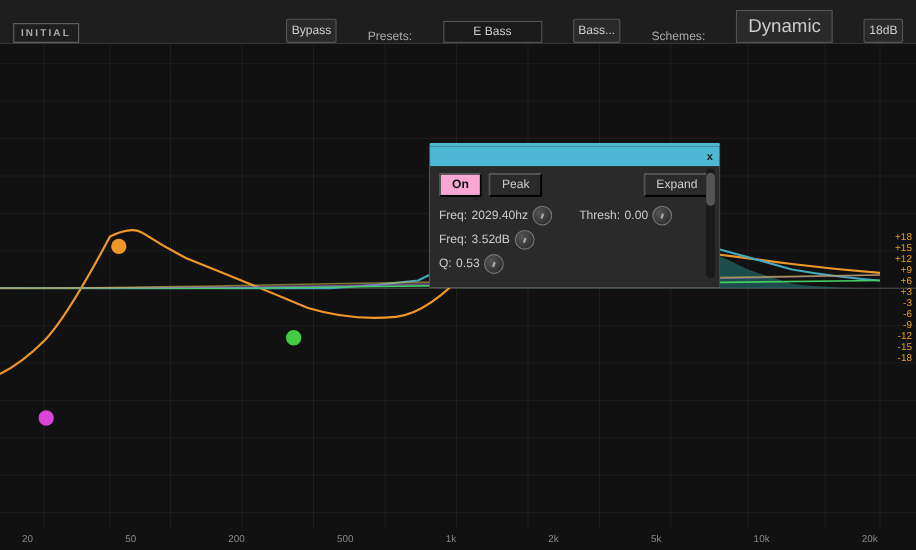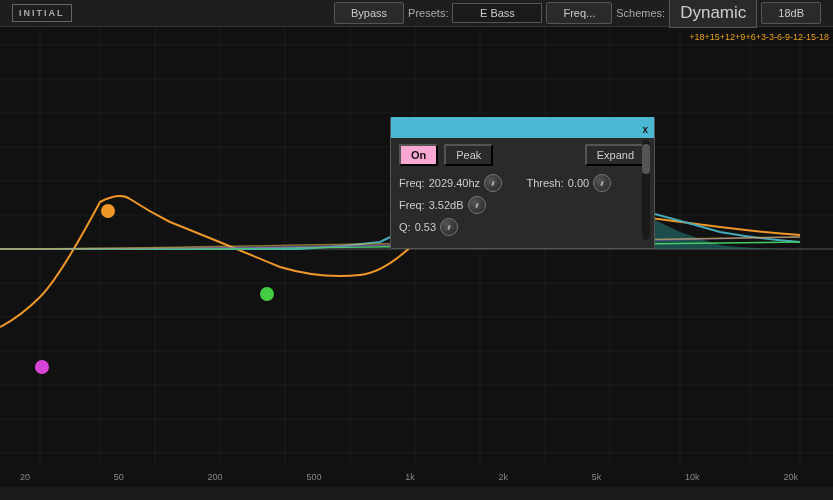--- a/index.html
+++ b/index.html
@@ -8,47 +8,47 @@
       height: 500px;
       background: #1a1a1a;
       font-family: 'Arial', sans-serif;
       overflow: hidden;
       position: relative;
     }
 
     
     #header {
       width: 100%;
-      height: 27px;
+      height: 40px;
       background: #1e1e1e;
       border-bottom: 1px solid #333;
       display: flex;
-      align-items: center;
+      align-items: flex-end;
       padding: 0 12px;
-      gap: 4px;
+      gap: 28px;
       position: relative;
       z-index: 10;
     }
 
     #logo {
       border: 1px solid #666;
       padding: 3px 6px;
       color: #aaa;
       font-size: 9px;
       letter-spacing: 2px;
       font-weight: bold;
     }
 
     .header-spacer { flex: 1; }
 
     .header-btn {
       background: #2a2a2a;
       border: 1px solid #555;
       color: #ccc;
-      padding: 4px 16px;
+      padding: 4px 4px;
       font-size: 11px;
       cursor: pointer;
       border-radius: 2px;
     }
 
     .header-label {
       color: #aaa;
       font-size: 11px;
     }
 
@@ -81,22 +81,22 @@
     }
 
     
     #db-scale {
       position: absolute;
       right: 0;
       top: 0;
       width: 35px;
       height: 100%;
       display: flex;
-      flex-direction: row;
-      justify-content: flex-end;
+      flex-direction: column;
+      justify-content: center;
       padding: 5px 4px;
     }
 
     .db-label {
       color: #e8a020;
       font-size: 9px;
       text-align: right;
     }
 
     
@@ -250,21 +250,21 @@
   </style>
 </head>
 <body>
 
 <div id="header">
   <div id="logo">INITIAL</div>
   <div class="header-spacer"></div>
   <button class="header-btn">Bypass</button>
   <span class="header-label">Presets:</span>
   <input class="header-input" value="E Bass" style="">
-  <button class="header-btn">Freq...</button>
+  <button class="header-btn">Bass...</button>
   <span class="header-label">Schemes:</span>
   <button class="header-dropdown">Dynamic</button>
   <button class="header-btn">18dB</button>
 </div>
 
 <div id="eq-area">
 
   <svg id="eq-svg" viewBox="0 0 833 460" preserveAspectRatio="none">
 
     <rect width="833" height="460" fill="#111"></rect>

